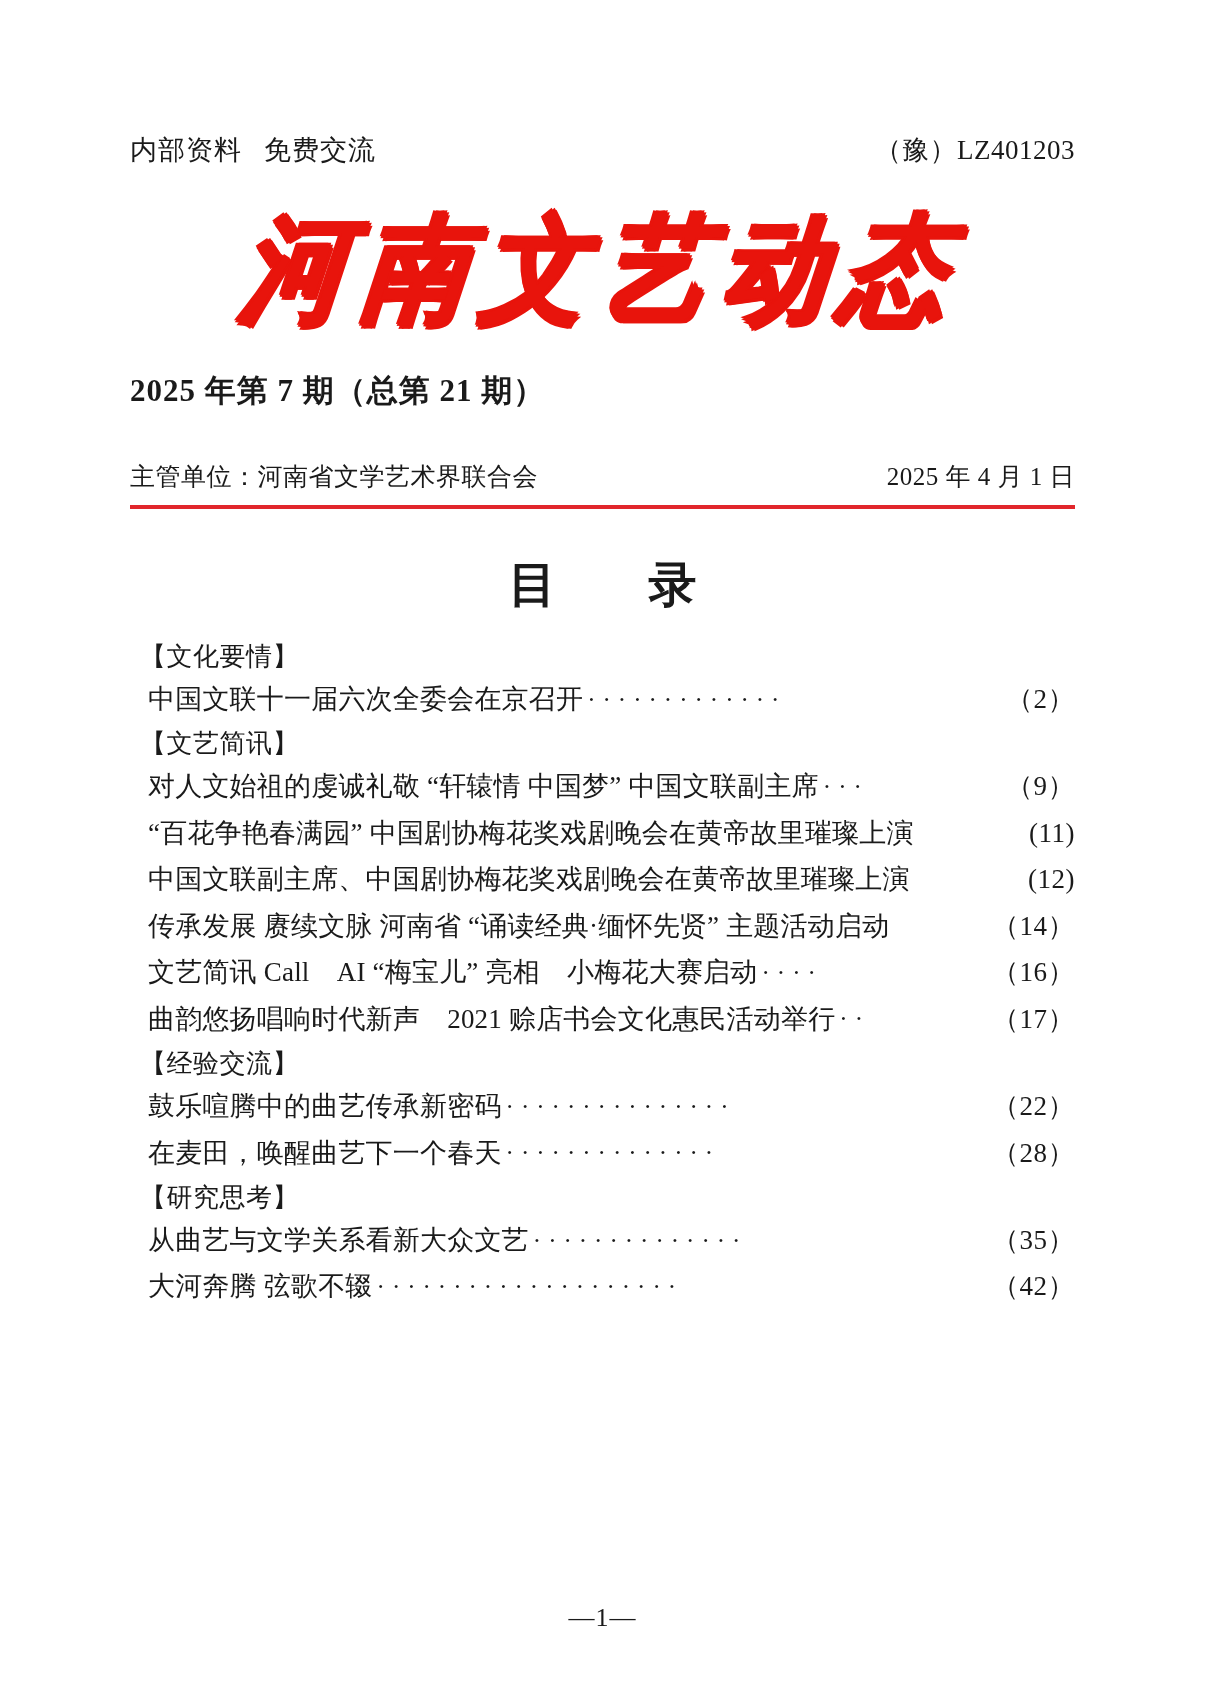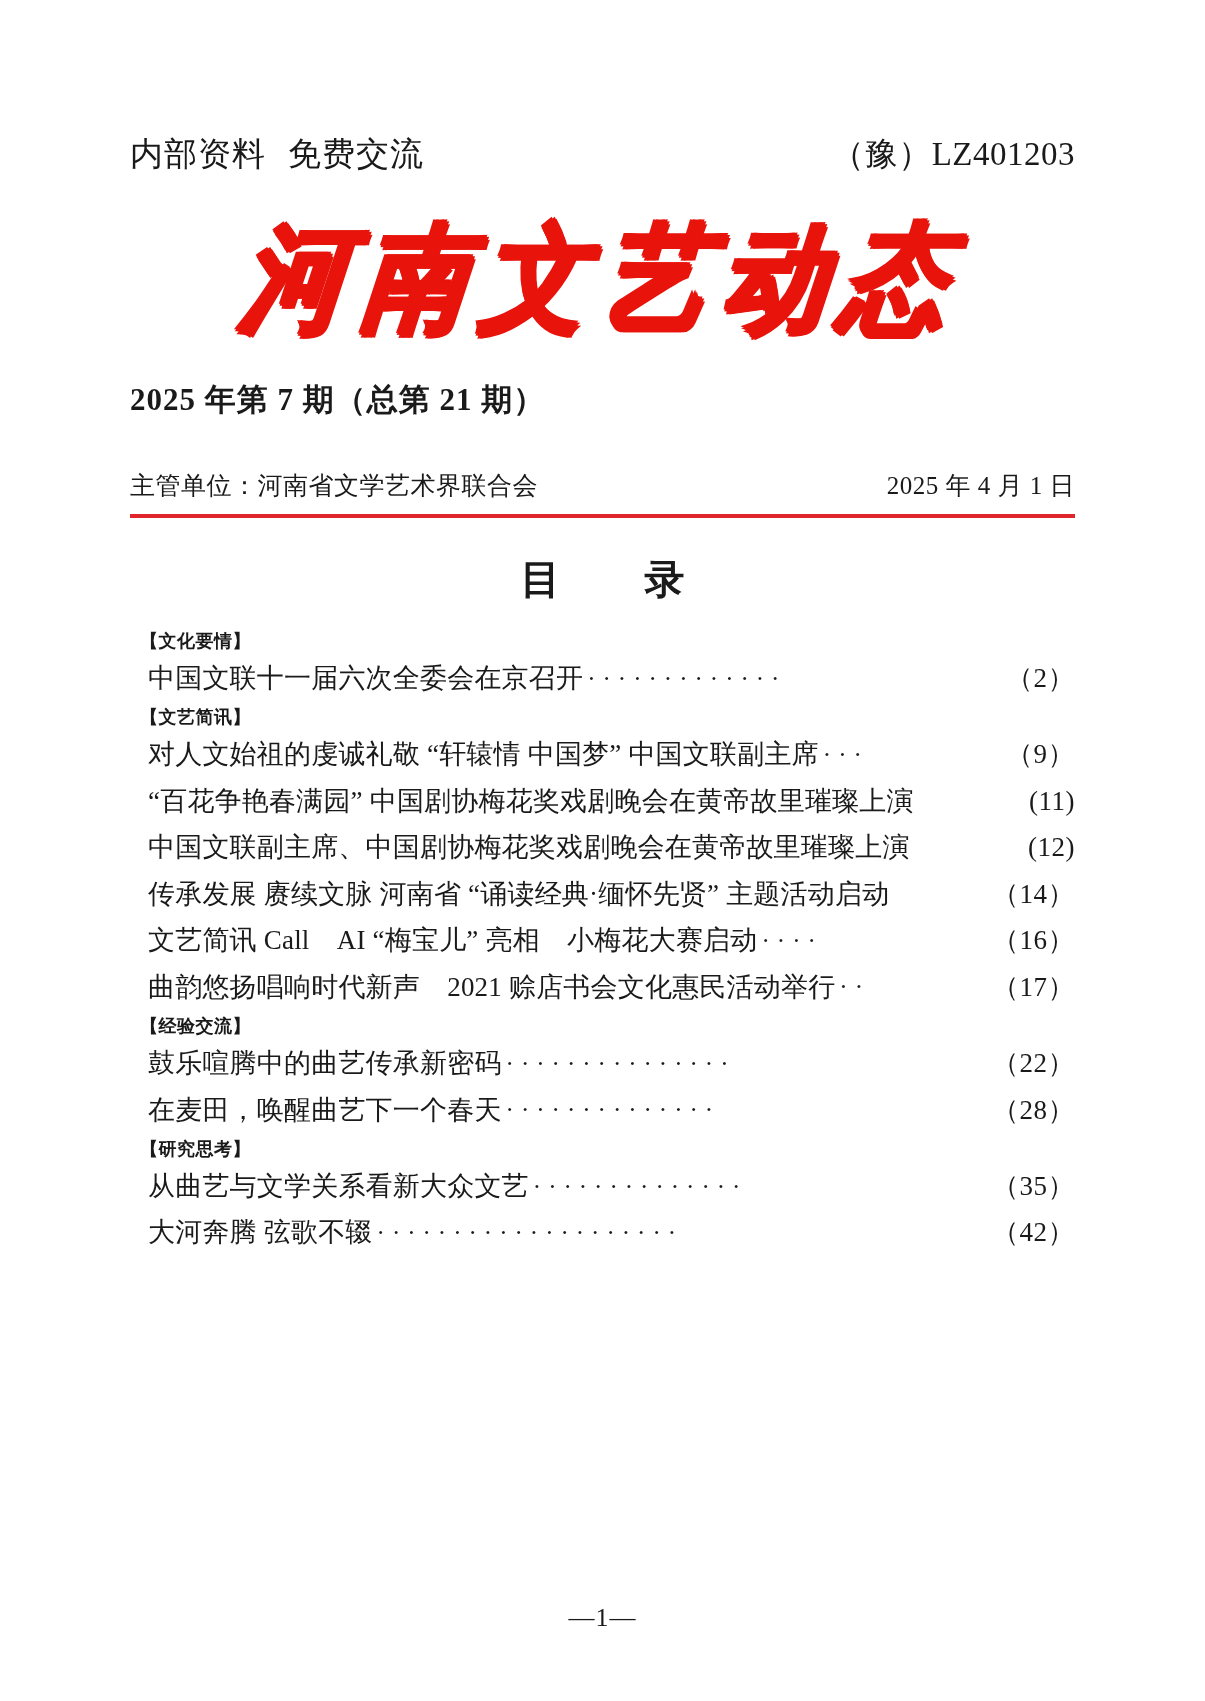--- a/index.html
+++ b/index.html
@@ -23,21 +23,21 @@
     box-sizing: border-box;
     padding: 0 130px;
   }
 
   
   .top-line {
     display: flex;
     justify-content: space-between;
     align-items: flex-start;
     padding-top: 132px;
-    font-size: 33px;
+    font-size: 27px;
     letter-spacing: 1px;
   }
   .top-line .left {
     font-family: "Liberation Serif", "DejaVu Serif", serif;
     font-weight: 400;
   }
   .top-line .left .gap { display: inline-block; width: 22px; }
   .top-line .right {
     font-family: "Liberation Serif", "DejaVu Serif", serif;
     letter-spacing: 0.5px;
@@ -87,34 +87,34 @@
   .red-rule {
     margin-top: 12px;
     height: 4px;
     background: #e1262b;
     width: 100%;
   }
 
   
   .toc-title {
     text-align: center;
-    font-size: 40px;
+    font-size: 48px;
     font-weight: 700;
     letter-spacing: 22px;
-    margin-top: 34px;
+    margin-top: 44px;
     margin-bottom: 6px;
     padding-left: 22px;
   }
 
   .toc {
     margin-top: 22px;
   }
   .section-head {
-    font-size: 18px;
-    font-weight: 700;
+    font-size: 26px;
+    font-weight: 400;
     letter-spacing: 0.5px;
     margin: 4px 0 2px 10px;
     font-family: "Liberation Sans", "DejaVu Sans", sans-serif;
   }
   .entry {
     display: flex;
     align-items: center;
     font-size: 27px;
     line-height: 1.72;
     white-space: nowrap;

